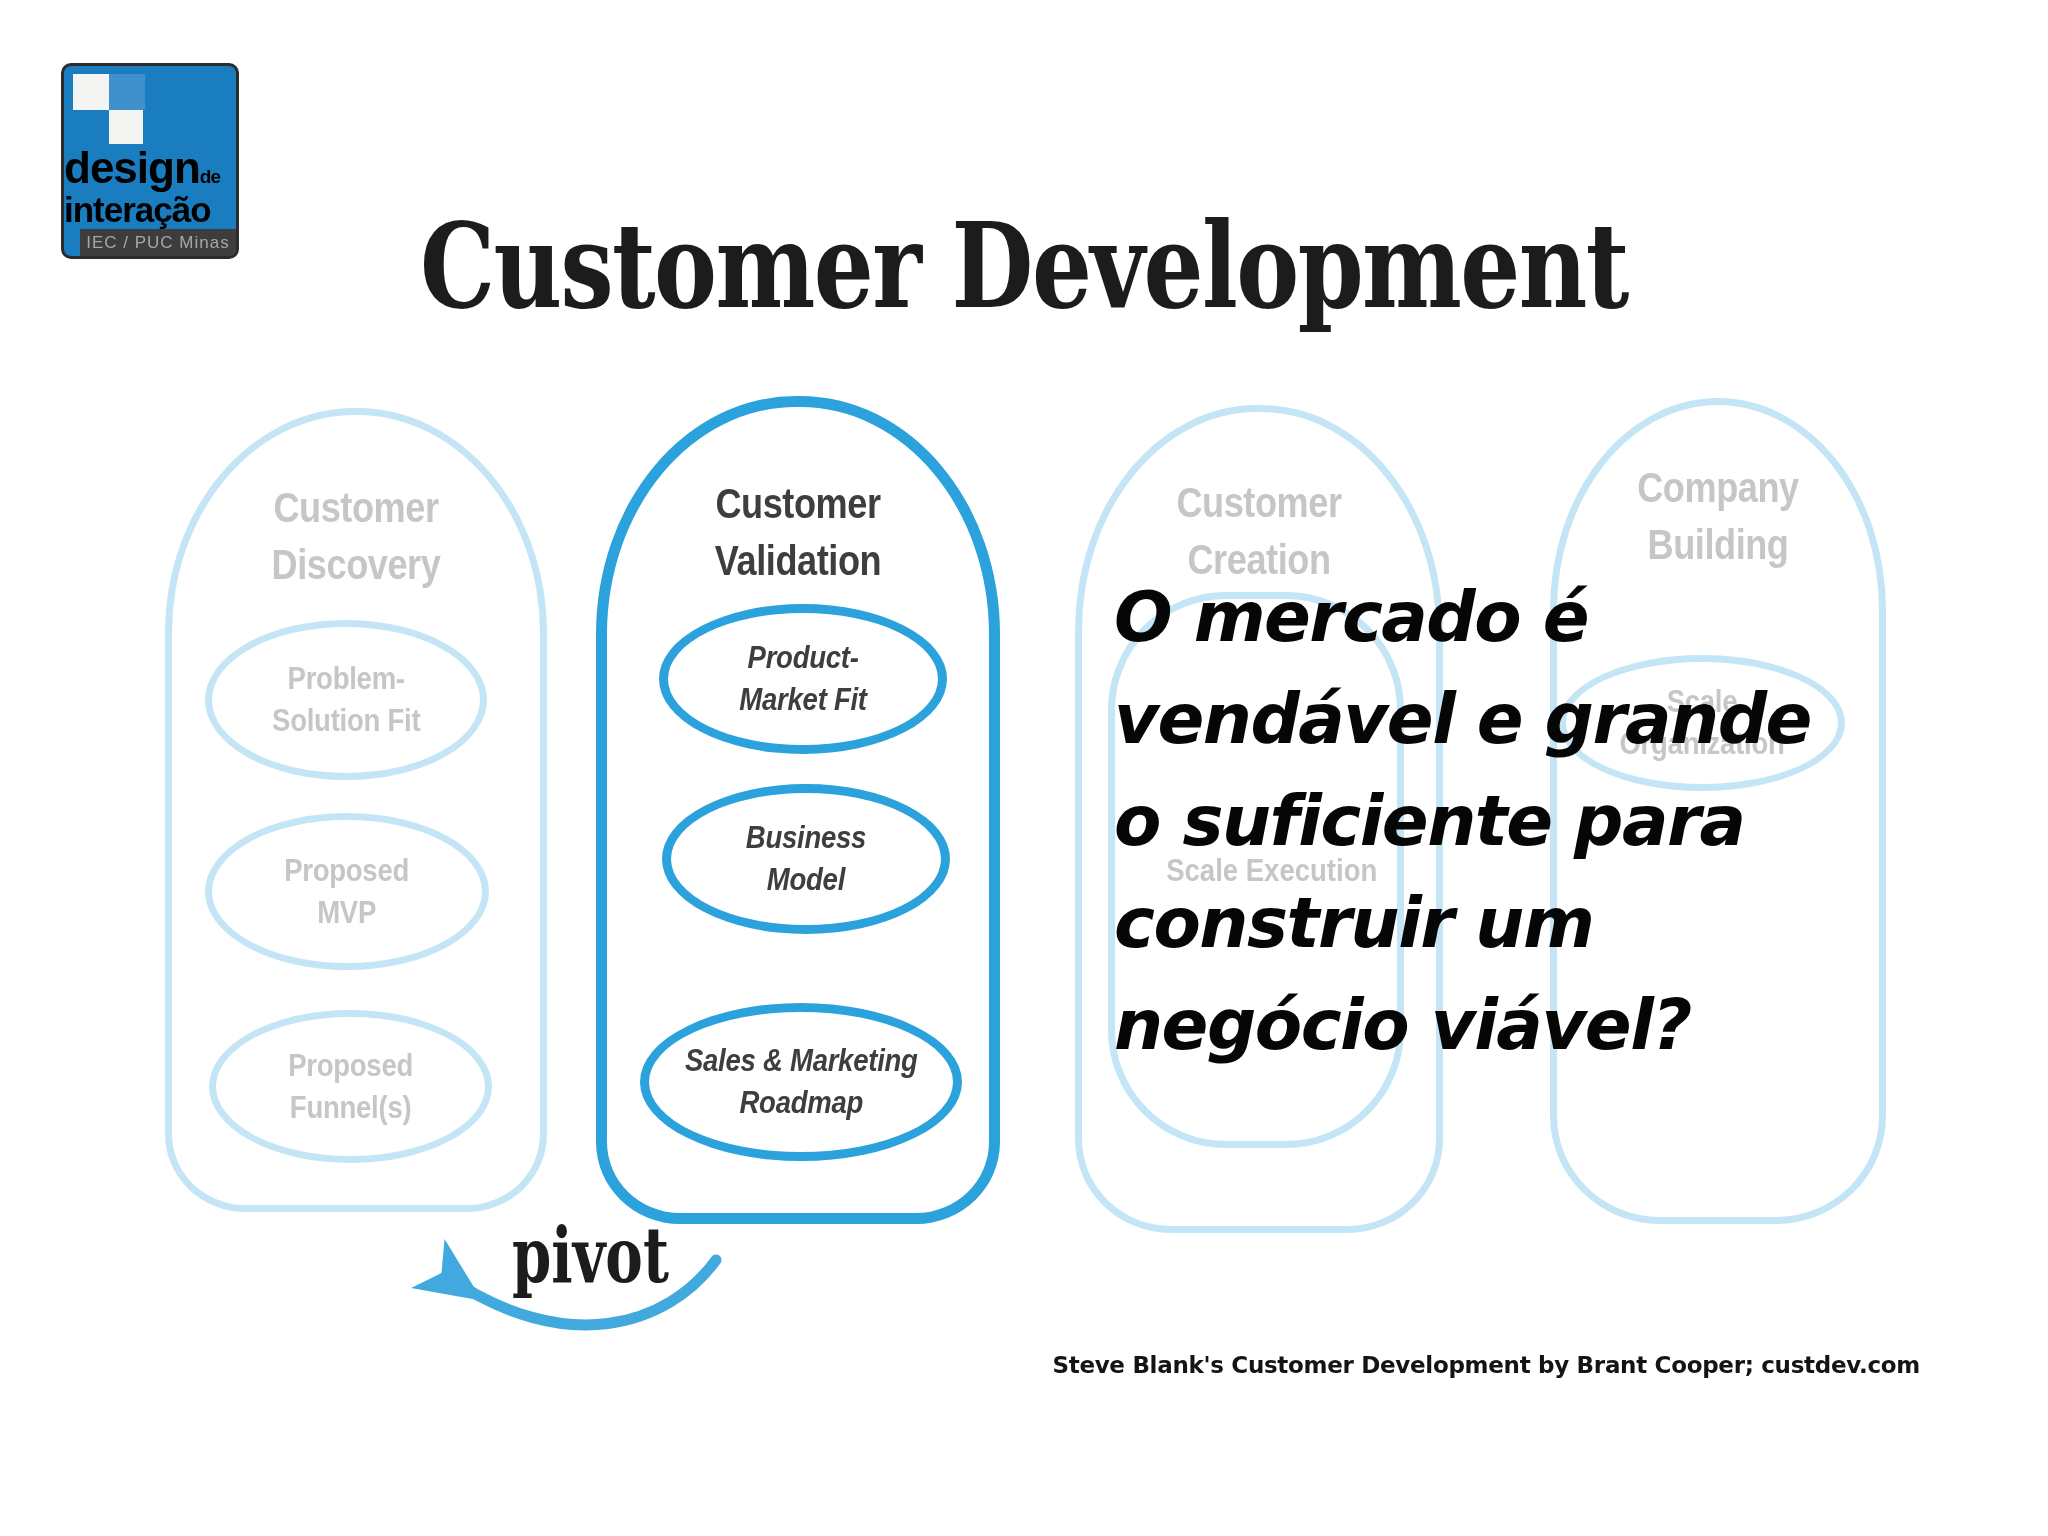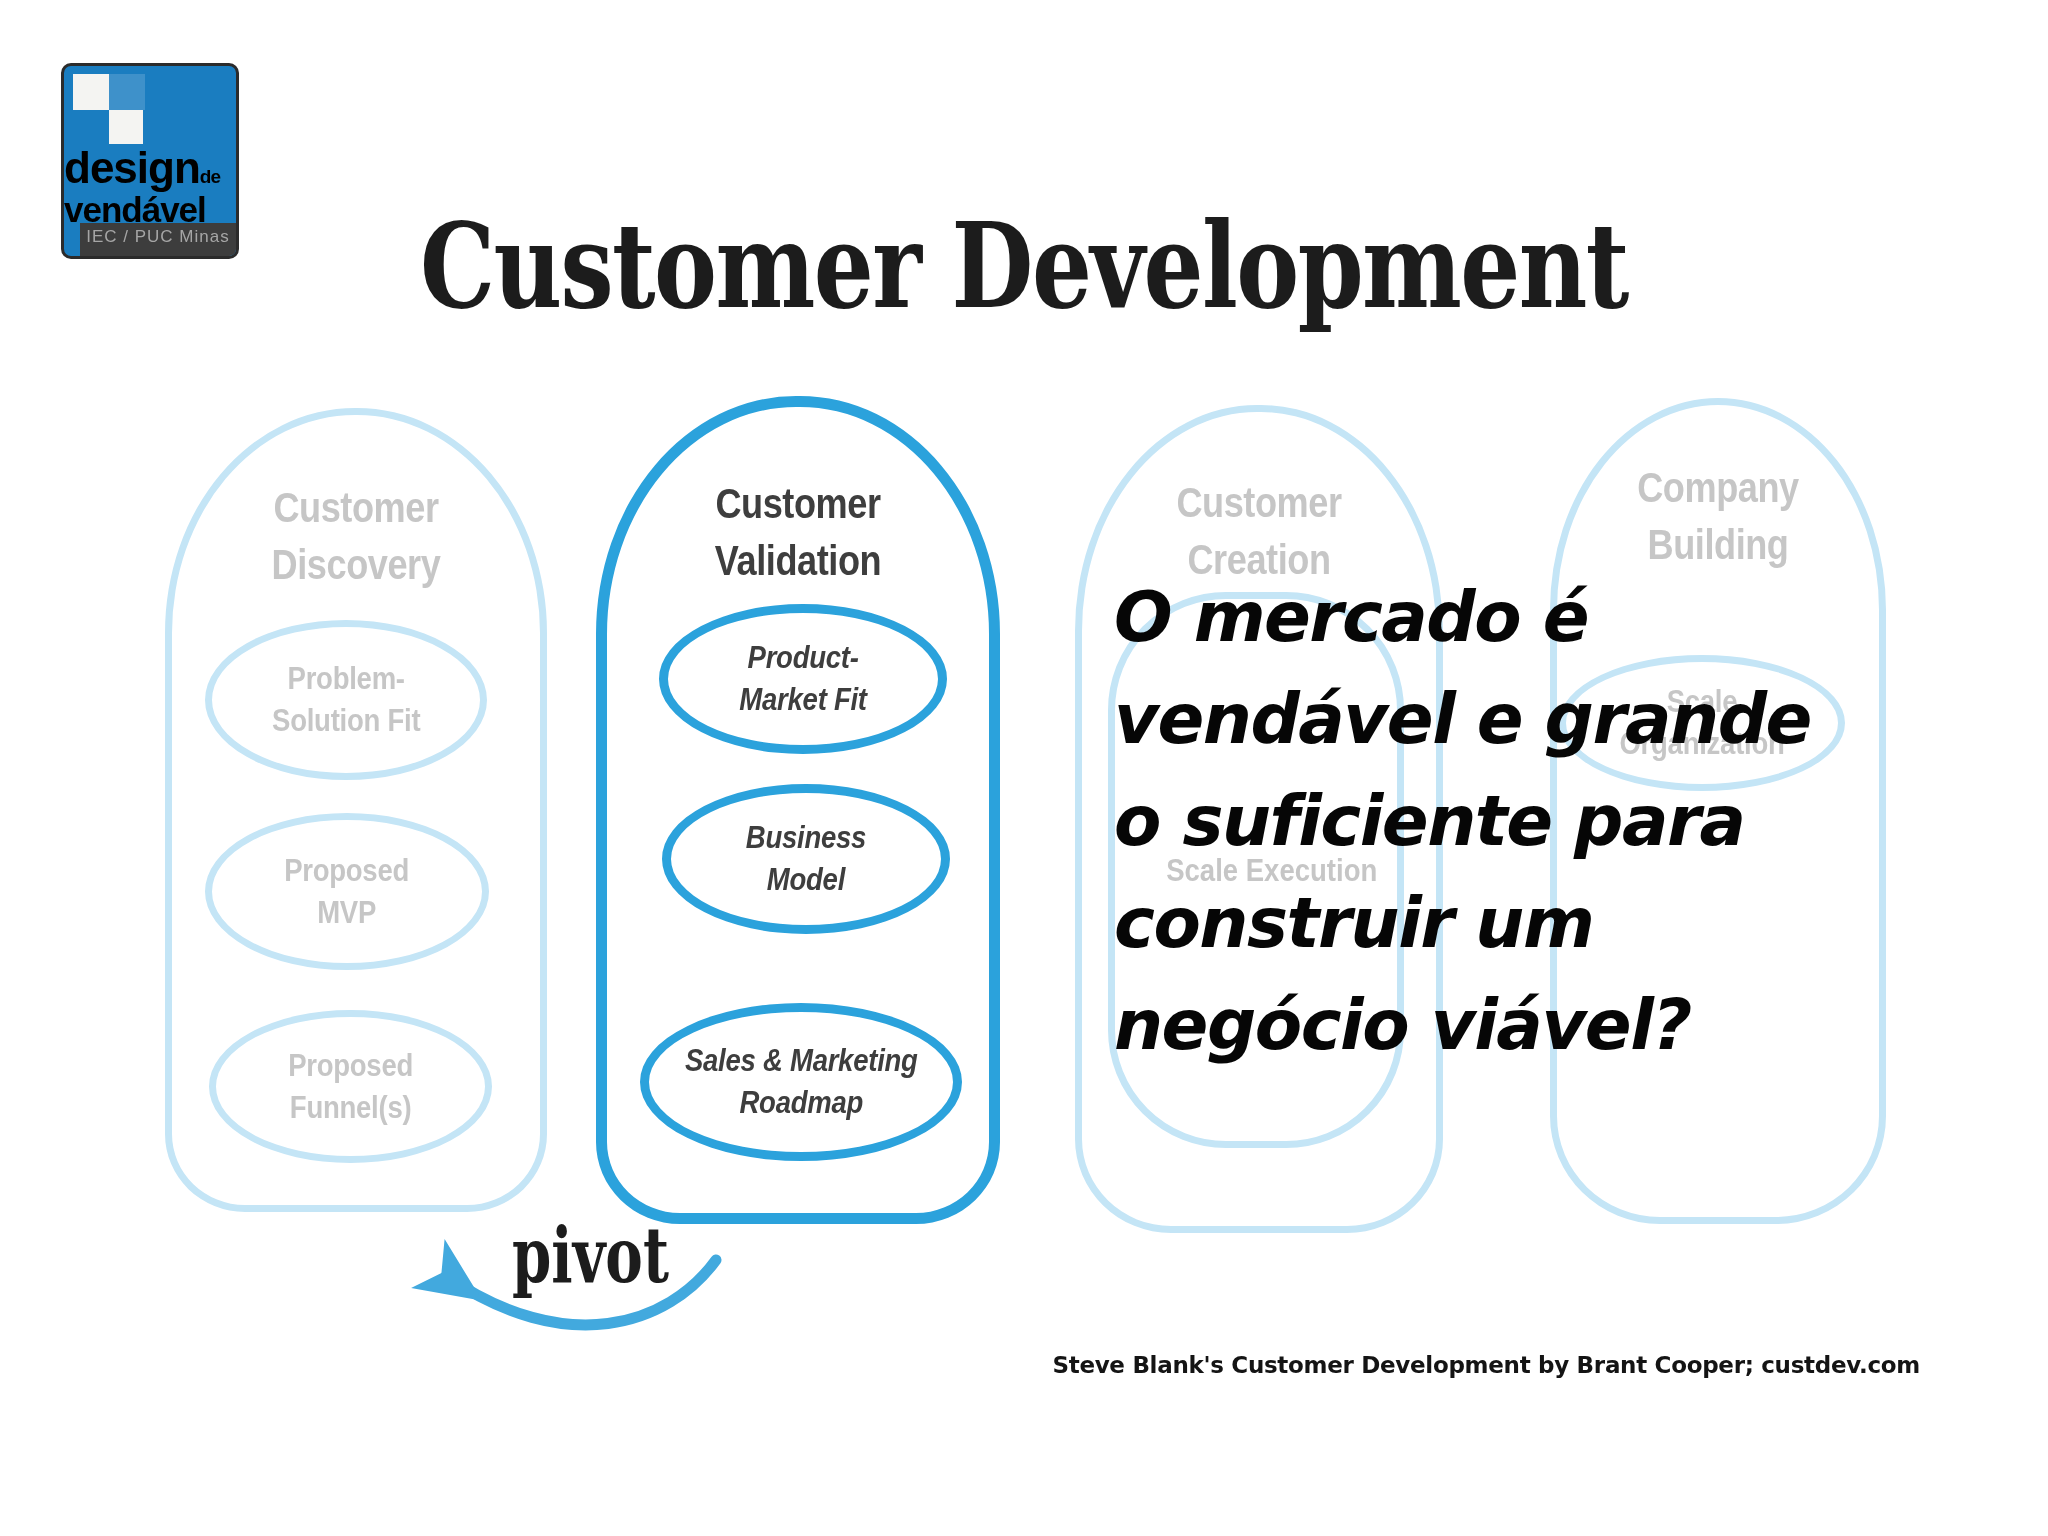--- a/index.html
+++ b/index.html
@@ -23,21 +23,21 @@
     background:var(--logo-blue);border:3px solid #2b2b2b;border-radius:10px;overflow:hidden;}
   .logo .sq{position:absolute;}
   .sq1{left:9px;top:8px;width:36px;height:36px;background:#f4f4f2;}
   .sq2{left:45px;top:44px;width:34px;height:34px;background:#f4f4f2;}
   .sq3{left:45px;top:8px;width:36px;height:36px;background:rgba(255,255,255,0.16);}
   .logo-text{position:absolute;left:0;right:0;top:80px;text-align:left;color:#000000;
     font-weight:bold;line-height:1;}
   .logo-line1{font-size:44px;letter-spacing:-1px;}
   .logo-de{font-size:19px;font-weight:bold;}
   .logo-line2{font-size:35px;letter-spacing:-1px;margin-top:2px;}
-  .logo-strip{position:absolute;left:16px;right:0;bottom:0;height:33px;background:var(--logo-strip);
+  .logo-strip{position:absolute;left:16px;right:0;bottom:0;height:27px;background:var(--logo-strip);
     text-align:center;}
   .logo-strip span{font-size:17px;color:var(--logo-strip-text);line-height:27px;letter-spacing:1px;}
 
   
   .title{position:absolute;left:0;top:207px;width:2048px;text-align:center;}
   .title>span{display:inline-block;font-family:"DejaVu Serif",serif;font-weight:bold;
     font-size:118px;line-height:1;color:var(--ink);transform:scaleX(0.80);transform-origin:center;
     letter-spacing:-2px;white-space:nowrap;}
 
   
@@ -112,21 +112,21 @@
 <body>
 
 <div class="canvas">
 
   <div class="logo">
     <div class="sq sq1"></div>
     <div class="sq sq3"></div>
     <div class="sq sq2"></div>
     <div class="logo-text">
       <div class="logo-line1"><span>design</span><span class="logo-de">de</span></div>
-      <div class="logo-line2">vendável</div>
+      <div class="logo-line2">interação</div>
     </div>
     <div class="logo-strip">
       <span>IEC / PUC Minas</span>
     </div>
   </div>
 
   <div class="title">
     <span>Customer Development</span>
   </div>
 

